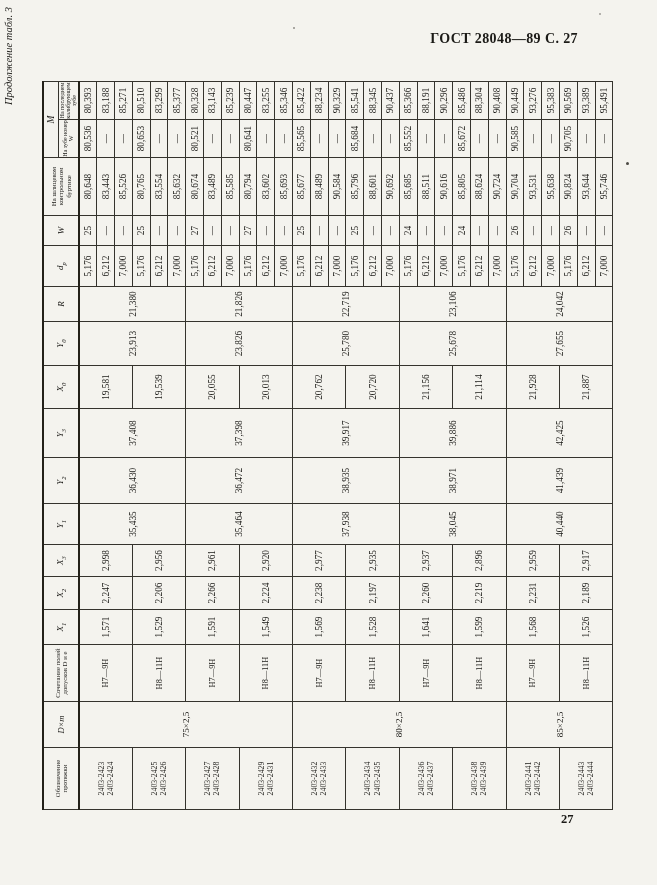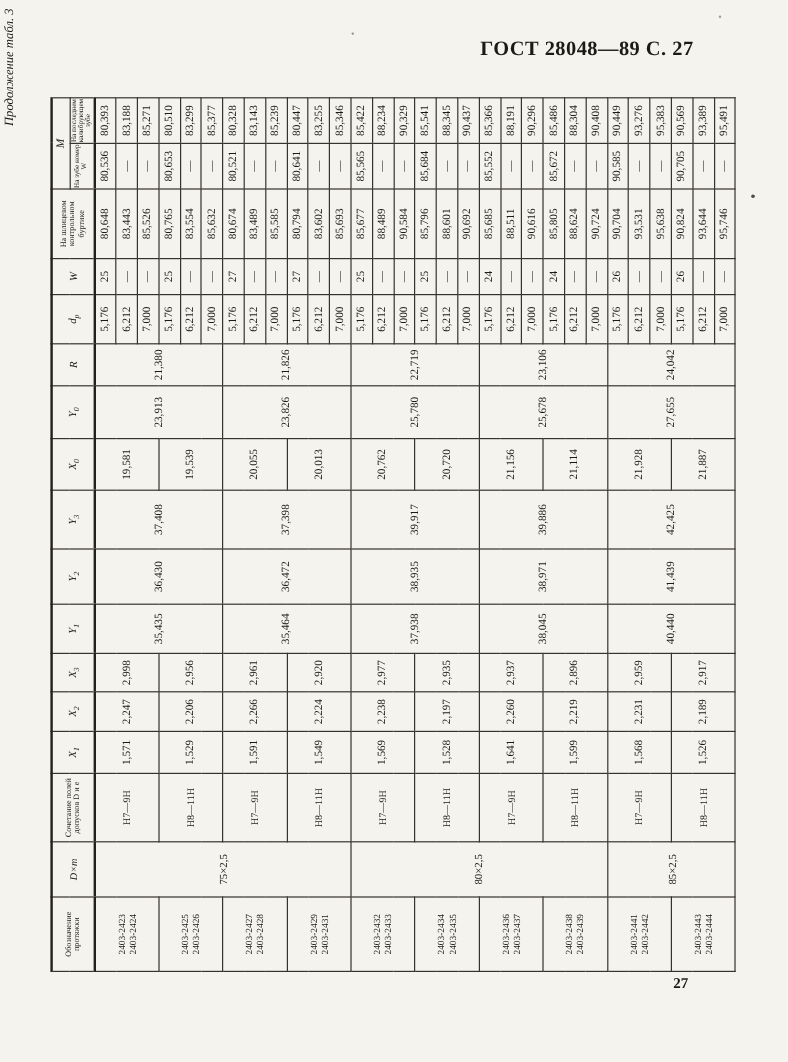--- a/index.html
+++ b/index.html
@@ -4,21 +4,21 @@
 <style>
   html,body{margin:0;padding:0;}
   body{
     width:657px;height:885px;position:relative;overflow:hidden;
     background:#f4f3ee;
     font-family:"Liberation Serif", serif;
     color:#1b1a17;
   }
   .gost-header{
     position:absolute;top:31px;right:79px;
-    font-size:17px;font-weight:bold;letter-spacing:.4px;white-space:nowrap;
+    font-size:14px;font-weight:bold;letter-spacing:.4px;white-space:nowrap;
   }
   .continuation{
     position:absolute;left:3px;top:105px;width:92px;
     transform-origin:0 0;transform:rotate(-90deg);
     font-style:italic;font-size:10.5px;white-space:nowrap;
   }
   .page-number{
     position:absolute;left:561px;top:812px;
     font-size:12.5px;font-weight:bold;
   }

